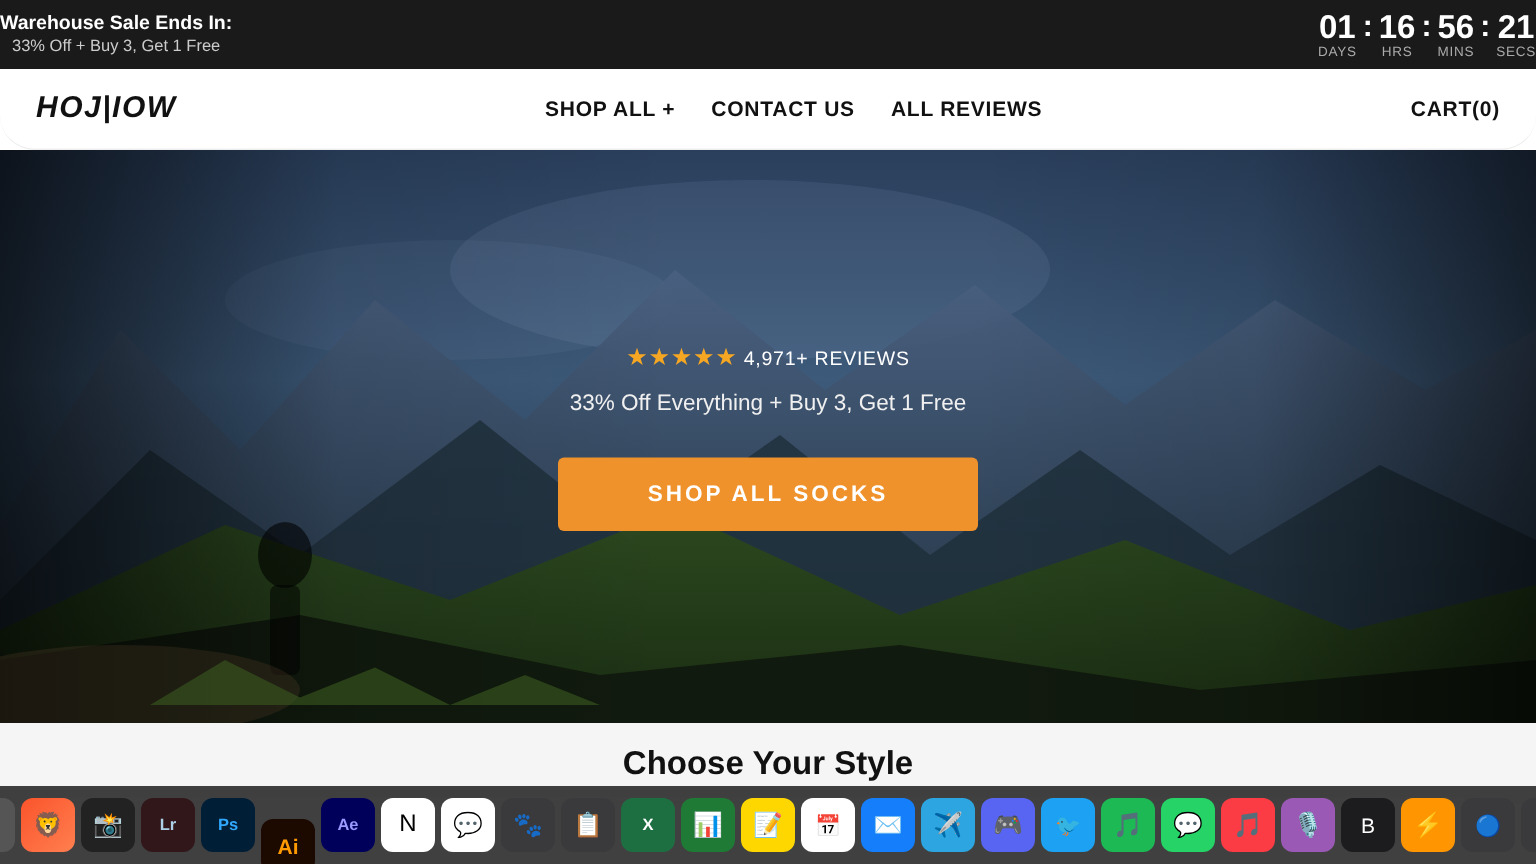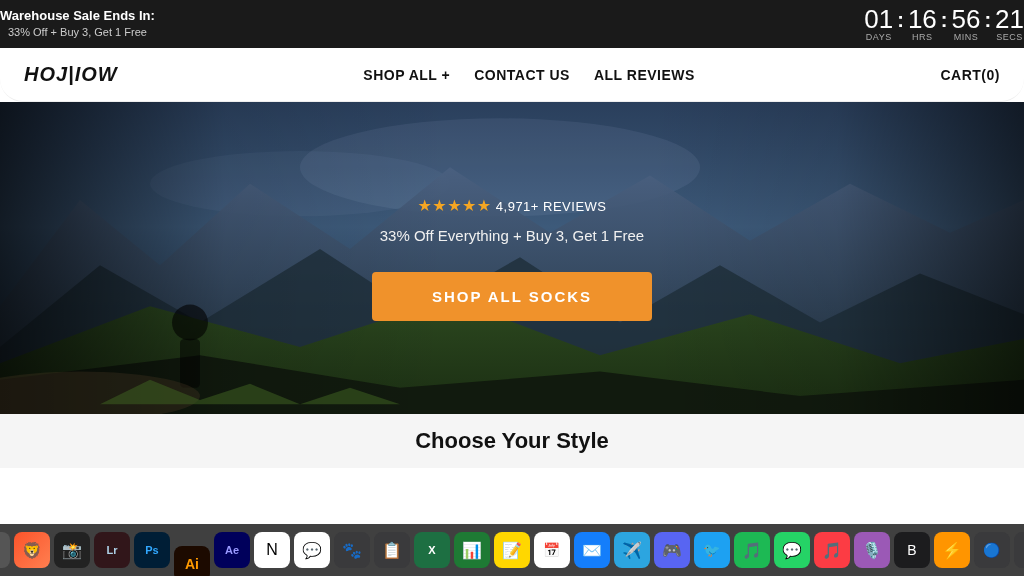--- a/index.html
+++ b/index.html
@@ -24,22 +24,22 @@
       display: flex;
       gap: 4px;
       align-items: center;
     }
     .countdown-unit {
       display: flex;
       flex-direction: column;
       align-items: center;
     }
     .countdown-number {
-      font-size: 26px;
-      font-weight: normal;
+      font-size: 22px;
+      font-weight: bold;
       line-height: 1;
     }
     .countdown-label {
       font-size: 9px;
       color: #aaa;
       text-transform: uppercase;
       letter-spacing: 0.5px;
     }
     .countdown-sep {
       font-size: 20px;
@@ -83,21 +83,21 @@
       font-weight: 700;
       color: #111;
       cursor: pointer;
       letter-spacing: 0.5px;
     }
 
     
     #hero {
       position: relative;
       width: 1024px;
-      height: 312px;
+      height: 382px;
       overflow: hidden;
       display: flex;
       align-items: center;
       justify-content: center;
     }
 
     
     #hero-bg {
       position: absolute;
       inset: 0;

